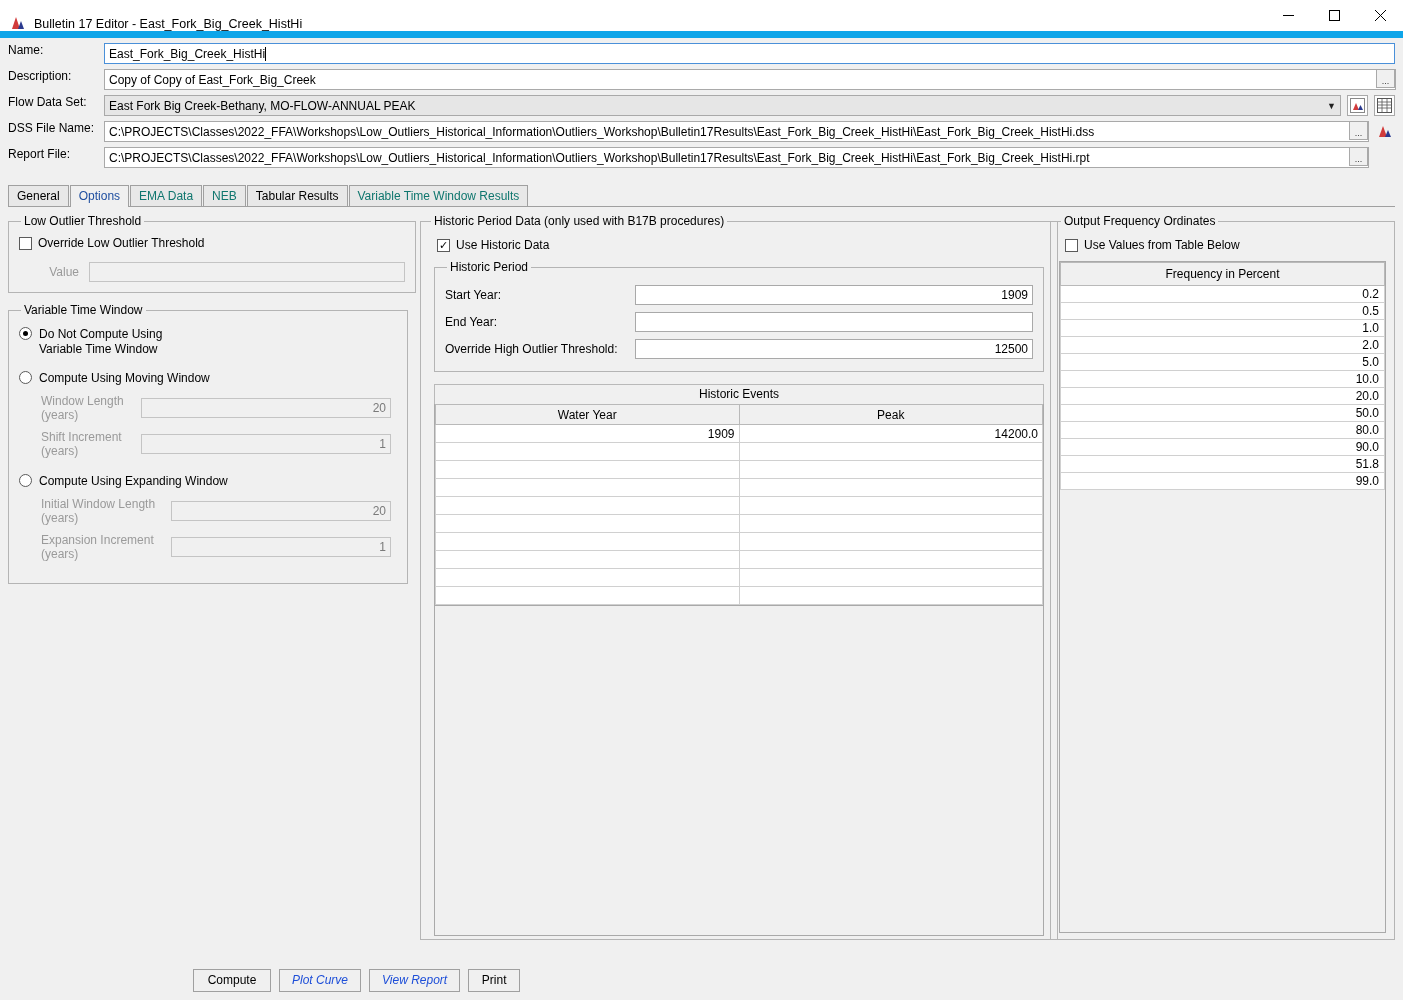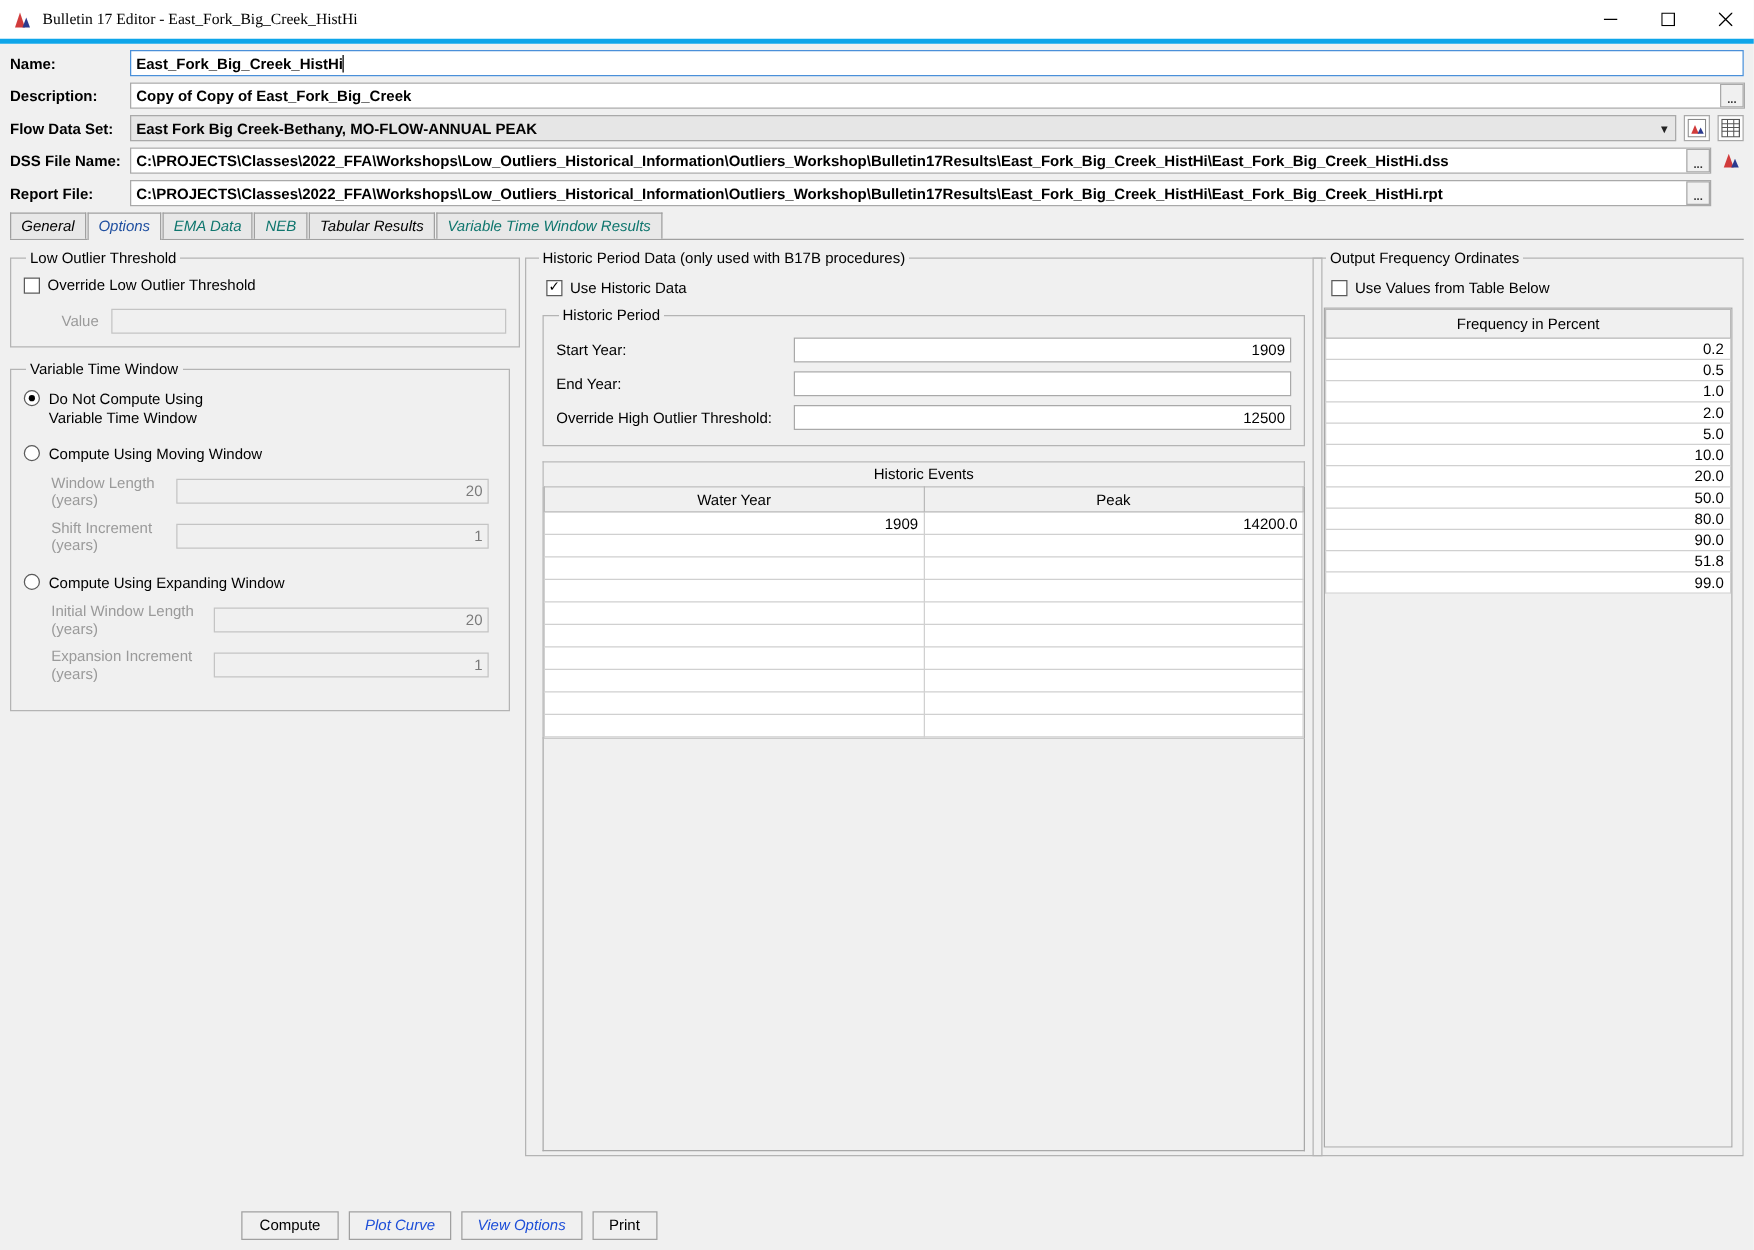--- a/index.html
+++ b/index.html
@@ -22,24 +22,23 @@
     display: flex;
     flex-direction: column;
     position: relative;
   }
 
   
   .titlebar {
     height: 31px;
     background: #ffffff;
     display: flex;
-    align-items: center;
-    border-bottom: 4px solid #0ea5e9;
+    align-items: flex-end;
+    border-bottom: 7px solid #0ea5e9;
     flex: 0 0 auto;
-    font-family: Liberation Serif, serif;
   }
   .titlebar .app-icon {
     width: 16px; height: 16px;
     margin: 0 8px 0 10px;
     position: relative;
   }
   .titlebar .title-text {
     font-size: 12.5px;
     color: #000;
   }
@@ -53,24 +52,23 @@
     font-size: 13px;
     color: #000;
   }
 
   
   .form-area {
     padding: 5px 8px 0 8px;
   }
   .form-row {
     display: flex;
-    align-items: center;
+    align-items: flex-start;
     margin-bottom: 5px;
     height: 21px;
-    font-weight: bold;
   }
   .form-row .lbl {
     width: 96px;
     font-size: 12px;
     flex: 0 0 auto;
   }
   .txtbox {
     flex: 1 1 auto;
     height: 21px;
     box-sizing: border-box;
@@ -137,25 +135,24 @@
   }
   .icon-btn.plain {
     border: none;
     background: transparent;
   }
 
   
   .tabstrip {
     display: flex;
     align-items: flex-end;
-    margin: 0 0 0 8px;
+    margin: 12px 0 0 8px;
     height: 21px;
     position: relative;
     z-index: 2;
-    font-style: italic;
   }
   .tab {
     border: 1px solid #a0a0a0;
     border-bottom: none;
     background: #e8e8e8;
     padding: 3px 8px 3px 8px;
     font-size: 12px;
     margin-right: 1px;
     line-height: 14px;
     box-sizing: border-box;
@@ -675,18 +672,18 @@
           <div style="background:#f0f0f0; height:100%;"></div>
         </div>
       </fieldset>
     </div>
   </div>
 
   <div class="footer">
     <div class="footer-left">
       <div class="btn">Compute</div>
       <div class="btn disabled">Plot Curve</div>
-      <div class="btn disabled">View Options</div>
+      <div class="btn disabled">View Report</div>
       <div class="btn" style="min-width:52px;">Print</div>
     </div>
   </div>
 
 </div>
 
 </body></html>

